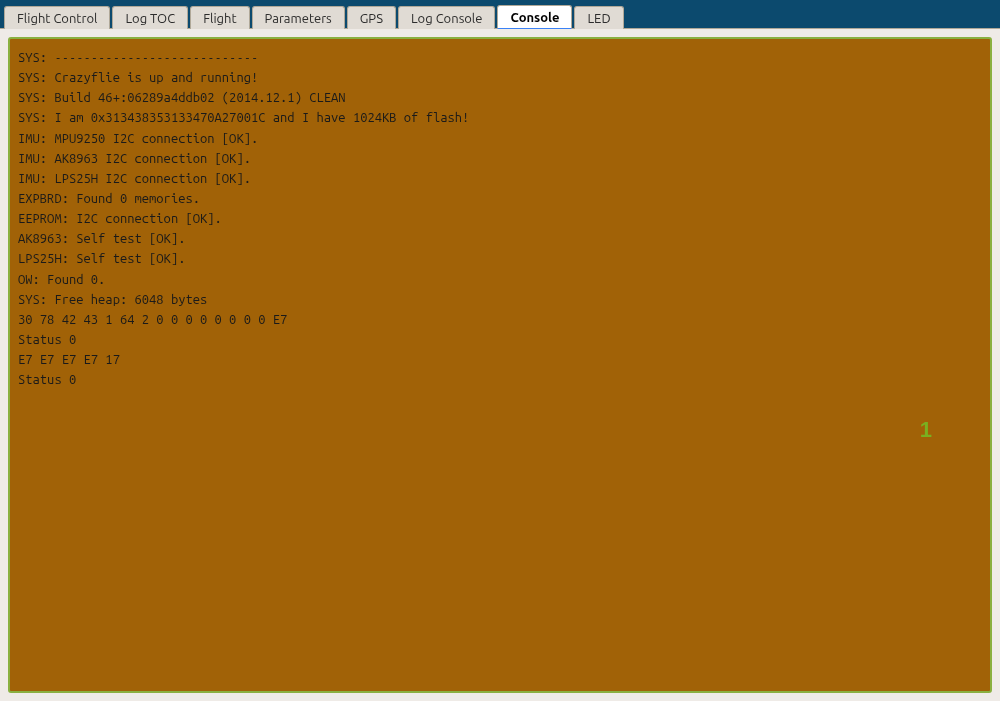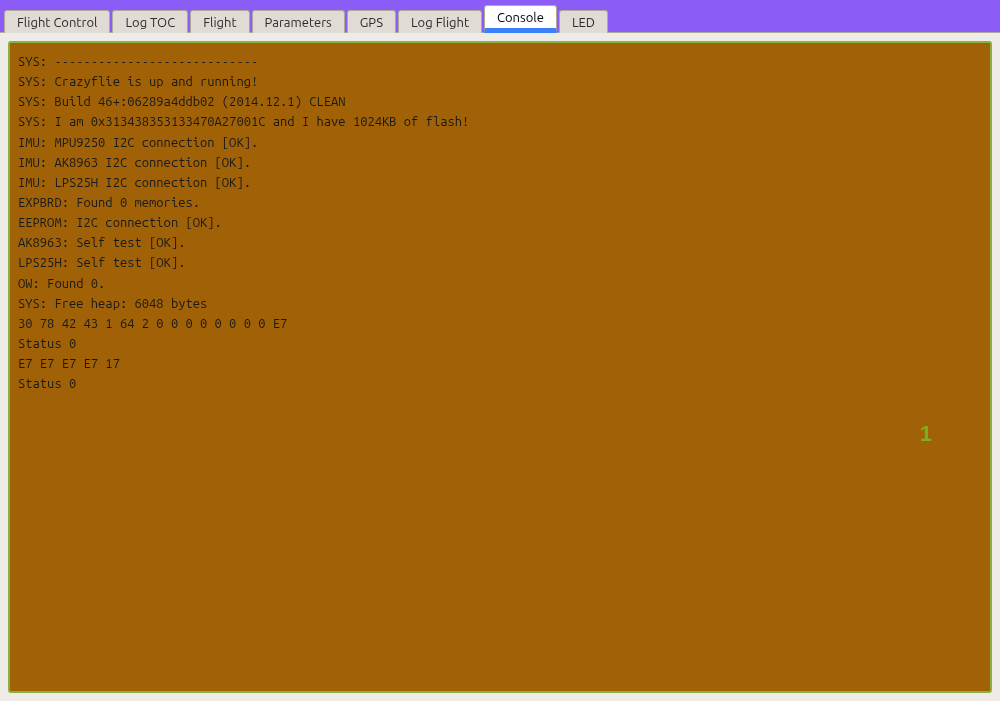--- a/index.html
+++ b/index.html
@@ -22,21 +22,21 @@
       height: 701px;
       background-color: #efebe7;
       display: flex;
       flex-direction: column;
     }
 
     .tab-bar {
       display: flex;
       flex-direction: row;
       align-items: flex-end;
-      background-color: #8b5cf6;
+      background-color: #0c4a6e;
       padding: 4px 4px 0 4px;
       border-bottom: 1px solid #b0a898;
       gap: 2px;
     }
 
     .tab {
       padding: 4px 12px;
       background-color: #e0dbd4;
       border: 1px solid #b0a898;
       border-bottom: none;
@@ -44,23 +44,23 @@
       font-size: 13px;
       color: #2c2c2c;
       border-radius: 3px 3px 0 0;
       user-select: none;
       position: relative;
       bottom: -1px;
     }
 
     .tab.active {
       background-color: #ffffff;
-      border-bottom: 5px solid #3b82f6;
+      border-bottom: 1px solid #3b82f6;
       color: #000000;
-      font-weight: normal;
+      font-weight: bold;
       z-index: 1;
     }
 
     .content-area {
       flex: 1;
       padding: 8px;
       background-color: #efebe7;
       overflow: hidden;
     }
 
@@ -103,21 +103,21 @@
 </head>
 <body>
 
 <div class="app-window">
   <div class="tab-bar">
     <div class="tab">Flight Control</div>
     <div class="tab">Log TOC</div>
     <div class="tab">Flight</div>
     <div class="tab">Parameters</div>
     <div class="tab">GPS</div>
-    <div class="tab">Log Flight</div>
+    <div class="tab">Log Console</div>
     <div class="tab active">Console</div>
     <div class="tab">LED</div>
   </div>
 
   <div class="content-area">
     <div class="console-container">
       <div class="console-panel">
         <div class="console-text">SYS: ----------------------------
 SYS: Crazyflie is up and running!
 SYS: Build 46+:06289a4ddb02 (2014.12.1) CLEAN

